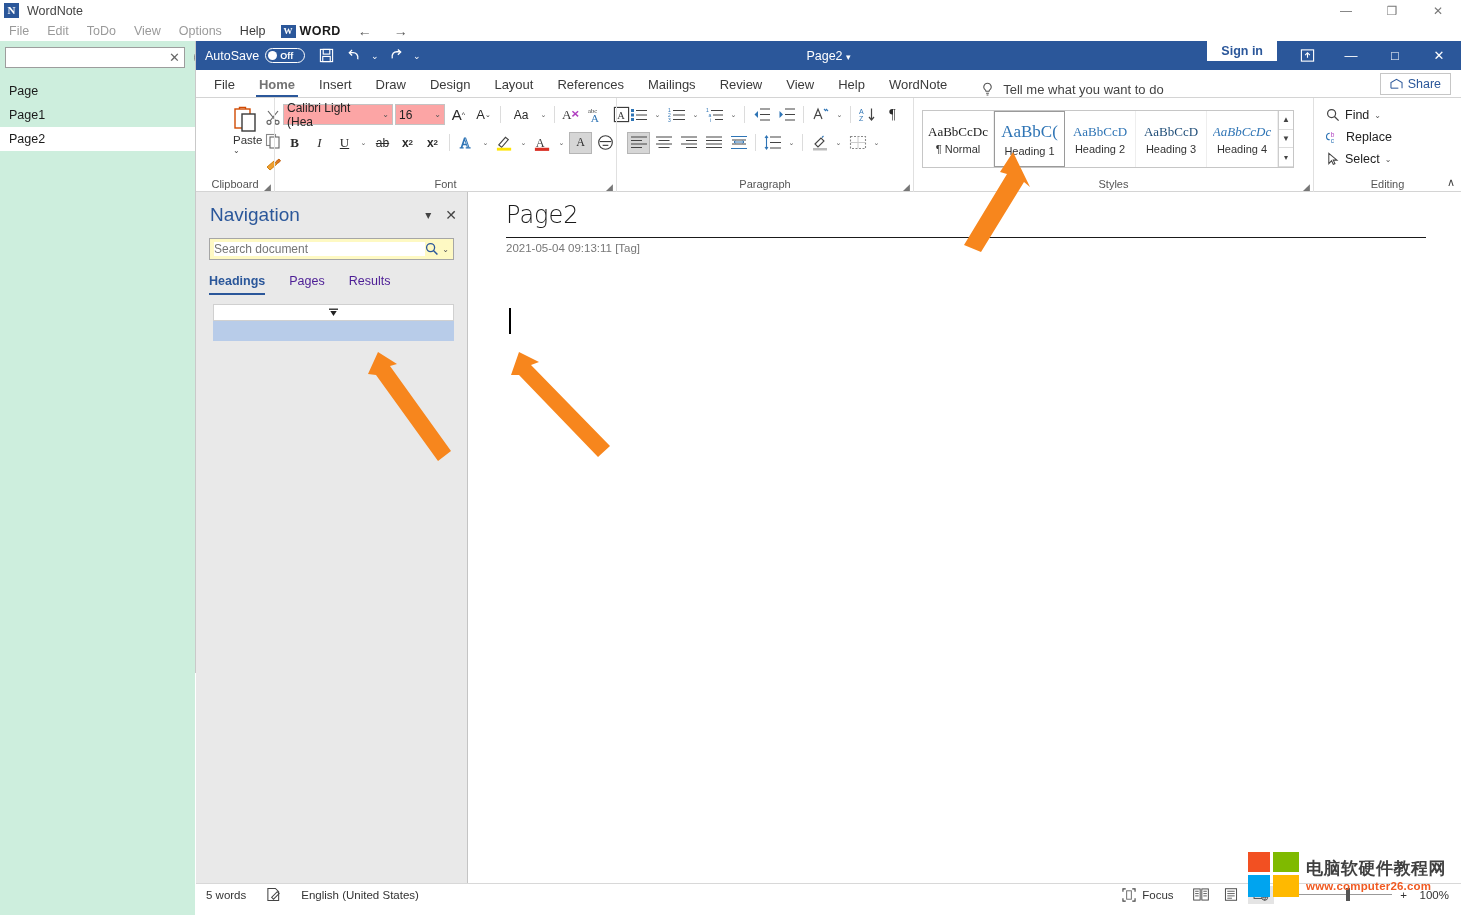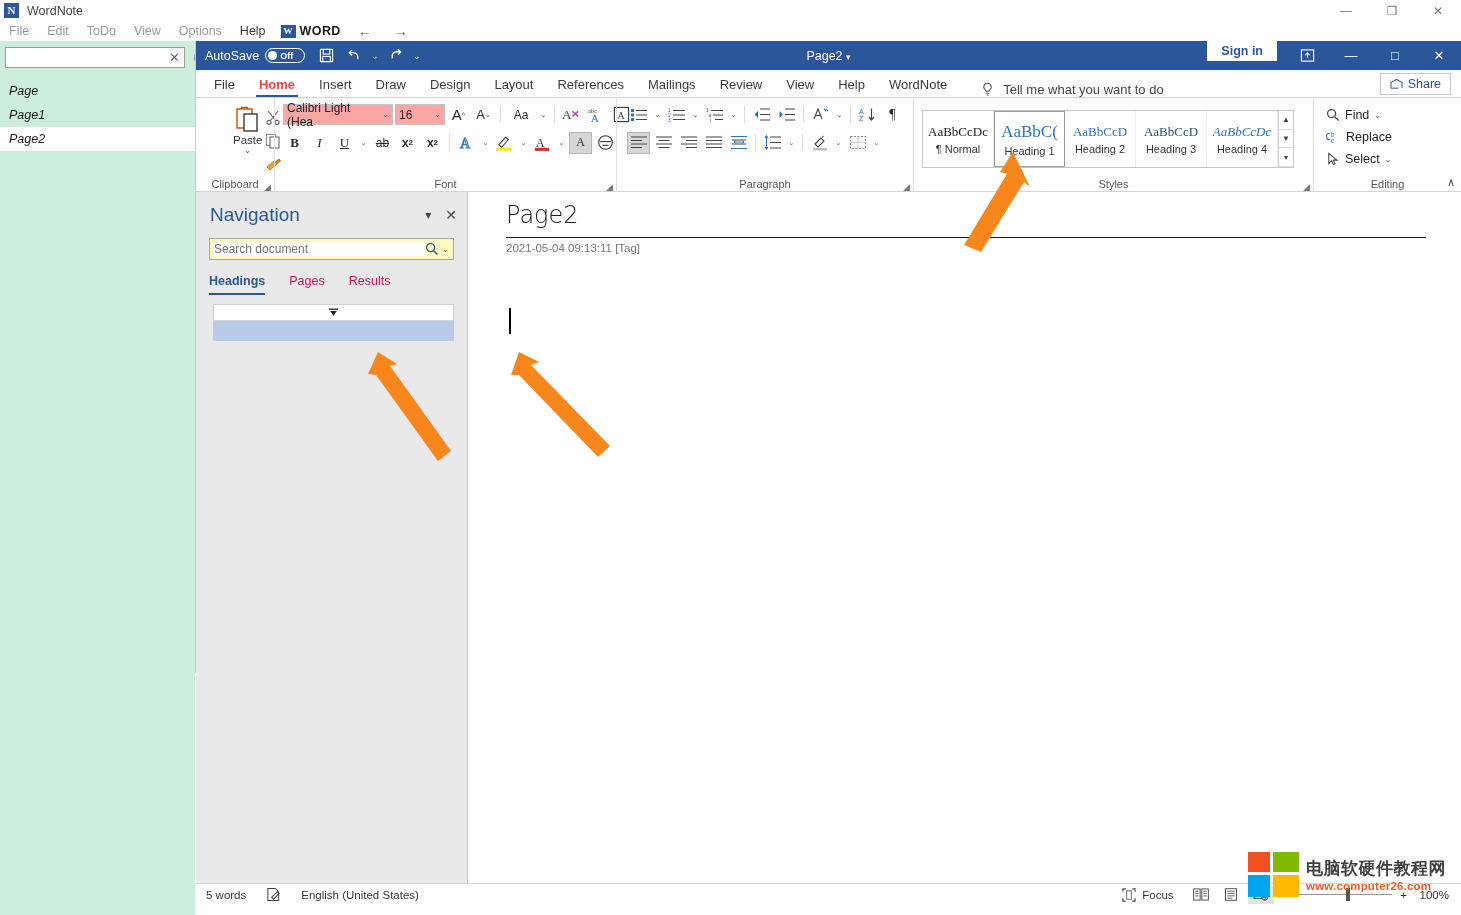--- a/index.html
+++ b/index.html
@@ -60,21 +60,21 @@
   .wn-add {
     width: 17px; height: 17px; border: 1.4px solid #777; border-radius: 50%;
     margin-left: 9px; position: relative; flex: none;
   }
   .wn-add:before, .wn-add:after {
     content: ""; position: absolute; background: #777;
   }
   .wn-add:before { left: 3px; top: 6.8px; width: 8px; height: 1.4px; }
   .wn-add:after  { top: 3px; left: 6.8px; height: 8px; width: 1.4px; }
 
-  .wn-pagelist { margin-top: 11px; font-style: italic; }
+  .wn-pagelist { margin-top: 11px; }
   .wn-pageitem {
     height: 24px; line-height: 24px; padding-left: 9px;
     font-size: 12.5px; color: #1b1b1b;
   }
   .wn-pageitem.active { background: #fff; }
 
   
   .word {
     position: absolute; left: 195px; top: 41px; width: 1266px; height: 632px;
     background: #fff; border-left: 1px solid #c9c9c9;
@@ -116,21 +116,21 @@
 
   
   .w-tabs {
     height: 27px; display: flex; align-items: flex-end;
     border-bottom: 0; background: #fff; padding-left: 6px;
   }
   .w-tab {
     font-size: 13px; color: #3a3a3a; padding: 0 12px; height: 25px;
     line-height: 25px; position: relative;
   }
-  .w-tab.active { color: #ef4444; font-weight: 600; }
+  .w-tab.active { color: #737373; font-weight: 600; }
   .w-tab.active:after {
     content: ""; position: absolute; left: 9px; right: 9px; bottom: 0;
     height: 2.5px; background: #2b579a;
   }
   .tellme { display: flex; align-items: center; gap: 9px; margin-left: 22px; }
   .bulb { font-size: 14px; color: #555; }
   .tellme-text { font-size: 13px; color: #444; }
   .share {
     margin-left: auto; margin-right: 10px; margin-bottom: 2px;
     border: 1px solid #c6c6c6; padding: 3px 9px; font-size: 12.5px;
@@ -148,21 +148,21 @@
   .rgroup-label {
     height: 15px; font-size: 11px; color: #555; text-align: center;
     position: relative;
   }
   .dlg {
     position: absolute; right: 3px; bottom: 1px; font-size: 9px; color: #777;
   }
 
   
   .paste-btn {
-    width: 44px; display: flex; flex-direction: column; align-items: center;
+    width: 44px; display: flex; flex-direction: column; align-items: flex-start;
     padding-top: 3px;
     margin-left: 32px;
   }
   .paste-ico { width: 26px; height: 28px; position: relative; }
   .paste-label { font-size: 11.5px; color: #333; margin-top: 1px; }
   .paste-chev { font-size: 8px; color: #444; }
   .clip-small { display: flex; flex-direction: column; gap: 4px; padding-top: 5px;}
   .clip-small .ic { width: 22px; height: 20px; display:flex; align-items:center; justify-content:center;}
 
   
@@ -220,21 +220,21 @@
   .nav-head-btns { margin-left: auto; display: flex; align-items: center; gap: 14px;}
   .nav-search {
     margin: 12px 13px 0 13px; height: 22px; background: #fef9c3;
     border: 1px solid #a6a6a6; display: flex; align-items: center; padding: 0 4px;
   }
   .nav-search input {
     flex: 1; border: 0; outline: none; font-size: 12px; color: #555;
     font-family: "Liberation Sans", sans-serif;
   }
   .nav-tabs { display: flex; gap: 24px; padding: 14px 0 0 13px; }
-  .nav-tab { font-size: 12.5px; color: #be185d; padding-bottom: 5px; }
+  .nav-tab { font-size: 12.5px; color: #4c1d95; padding-bottom: 5px; }
   .nav-tab.active { color: #2b579a; font-weight: bold; border-bottom: 2.5px solid #2b579a; }
   .nav-results { margin: 9px 13px 0 17px; }
   .nav-res-box {
     height: 17px; background: #fff; border: 1px solid #d0d0d0;
     display: flex; align-items: center; justify-content: center;
   }
   .nav-res-sel { height: 20px; background: #b8cce9; }
 
   .docarea { flex: 1; background: #fff; position: relative; overflow: hidden; }
   .doc-title {

